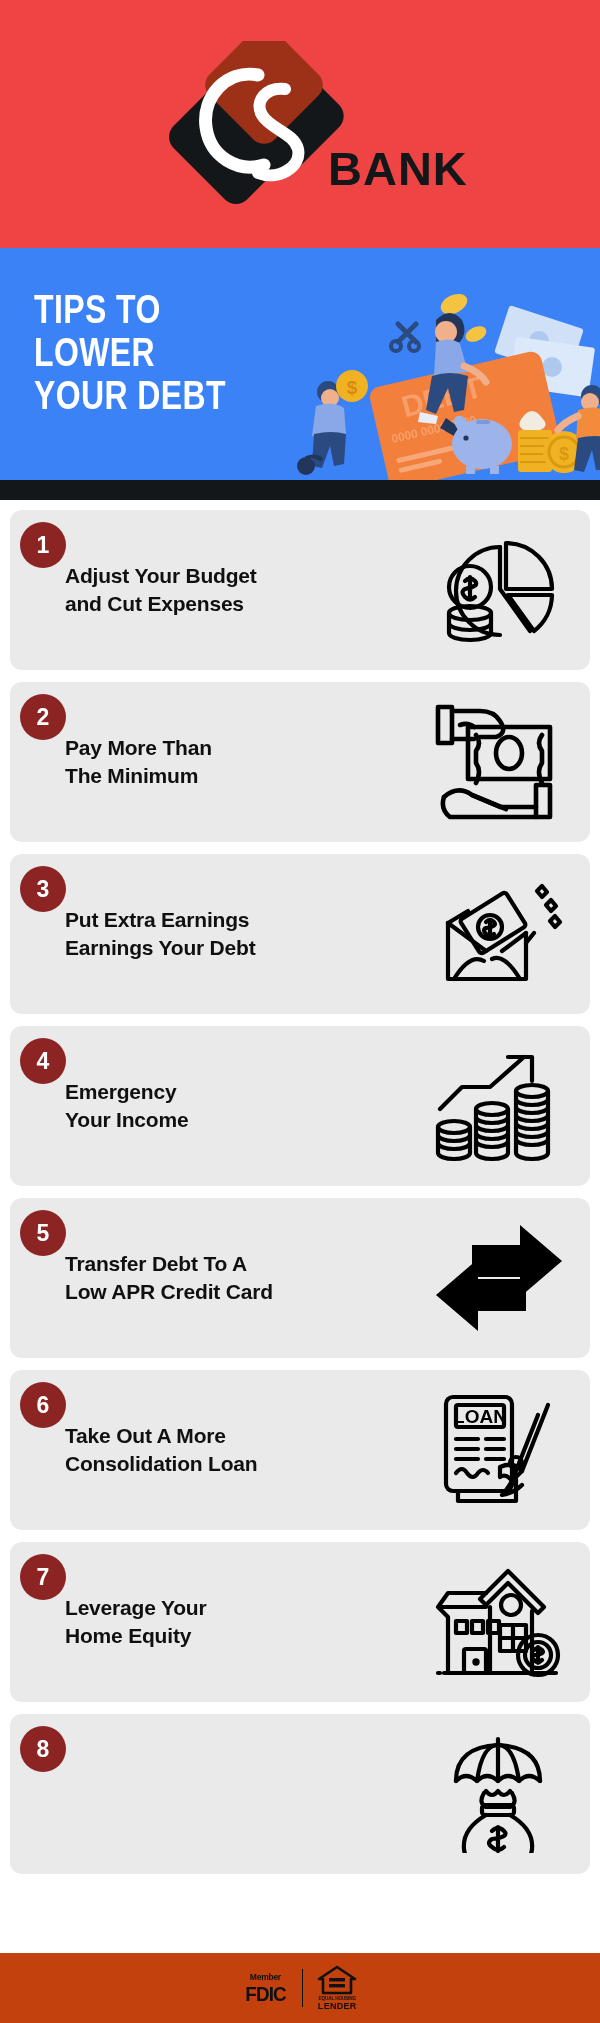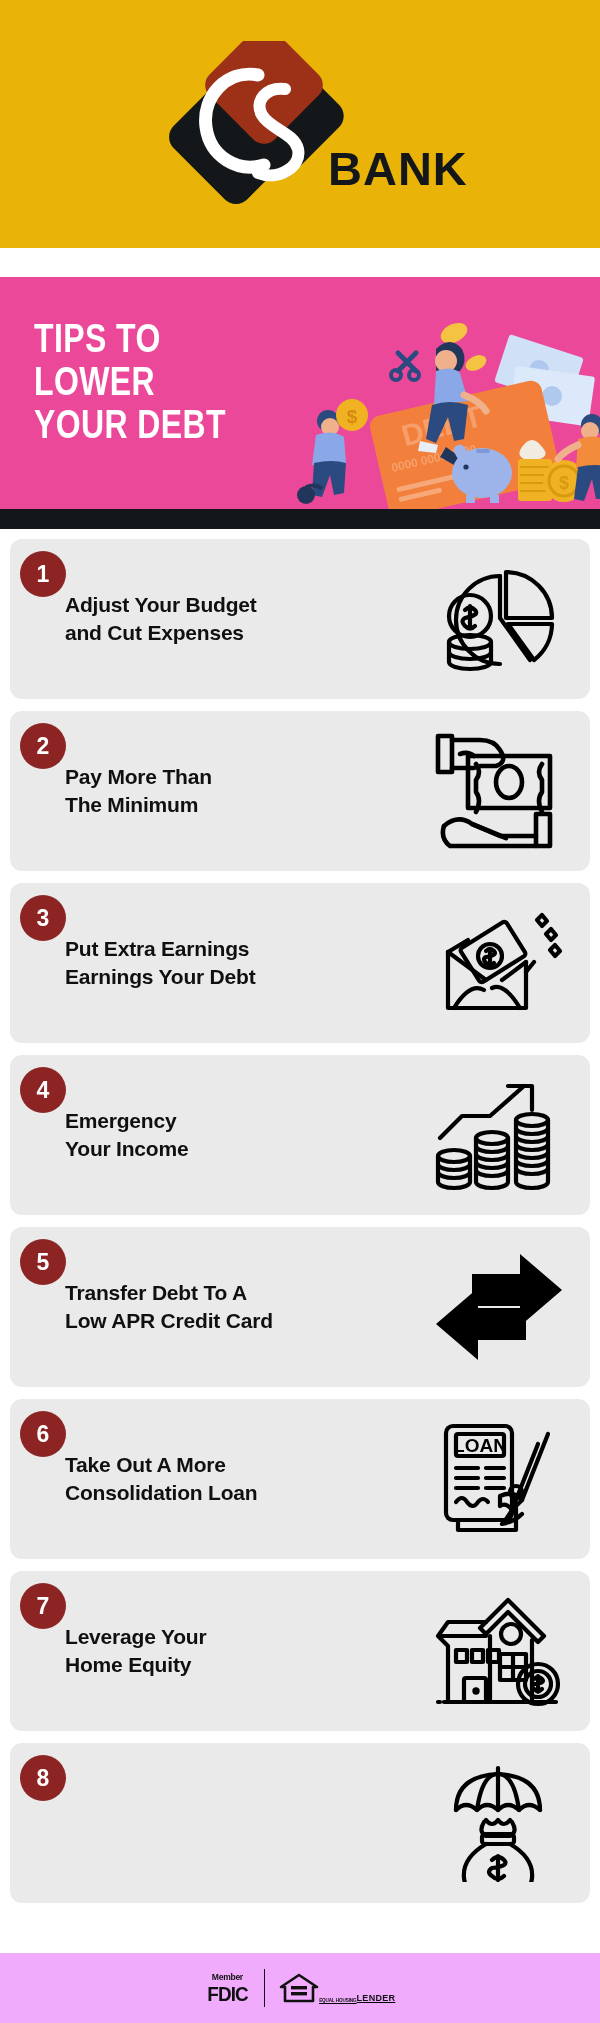--- a/index.html
+++ b/index.html
@@ -7,35 +7,35 @@
   body {
     width:600px; height:2023px;
     font-family:"Liberation Sans", sans-serif;
     position:relative; overflow:hidden;
   }
 
   
   .logo-header {
     height:248px; width:100%;
     display:flex; align-items:center; justify-content:center;
-    background:#eab308; position:relative;padding-left:42px;
+    background:#ef4444; position:relative;padding-left:42px;
   }
   .logo-wrap { position:relative; width:330px; height:175px; }
   .logo-mark { position:absolute; left:10px; top:4px; width:180px; height:170px; }
   .bank-word {
     position:absolute; left:172px; top:108px;
     font-size:47px; font-weight:700; letter-spacing:1px;
     color:#141719; font-family:"Liberation Sans", sans-serif;
     line-height:1;
   }
 
   
   .hero {
     position:relative; width:100%; height:232px;
-    background:#ec4899; overflow:hidden;margin-top:29px;
+    background:#3b82f6; overflow:hidden;
   }
   .hero-title {
     position:absolute; left:34px; top:40px;
     color:#ffffff; font-weight:700; font-size:40px;
     line-height:1.08; letter-spacing:0.5px;
     text-transform:uppercase;
     transform:scaleX(0.80); transform-origin:left top;
     font-family:"Liberation Sans", sans-serif;
   }
   .hero-art { position:absolute; right:-6px; bottom:0; width:320px; height:200px; }
@@ -73,34 +73,34 @@
     position:absolute; right:26px; top:50%;
     transform:translateY(-50%);
     width:130px; height:118px;
     display:flex; align-items:center; justify-content:flex-start;
   }
   .tip-icon svg { width:100%; height:100%; display:block; }
 
   
   .footer {
     position:absolute; bottom:0; left:0;
-    width:100%; height:70px; background:#f0abfc;
+    width:100%; height:70px; background:#c2410c;
     display:flex; align-items:center; justify-content:center; gap:14px;
   }
   .fdic { display:flex; flex-direction:column; align-items:center; line-height:1; }
   .fdic-member {
     font-size:9px; font-weight:700; color:#111; letter-spacing:-0.3px;
     transform:scaleX(0.95);
   }
   .fdic-main {
     font-size:21px; font-weight:700; color:#111; letter-spacing:-1px;
     transform:scaleX(0.9); margin-top:1px;
   }
   .footer-div { width:1.5px; height:38px; background:#111; }
-  .ehl { display:flex; align-items:flex-end;text-decoration:underline; }
+  .ehl { display:flex; flex-direction:column; align-items:center; }
   .ehl svg { display:block; }
   .ehl-cap1 { font-size:4.6px; font-weight:700; color:#111; letter-spacing:-0.1px; margin-top:1px; }
   .ehl-cap2 { font-size:9px; font-weight:700; color:#111; letter-spacing:0.3px; }
 </style>
 </head>
 <body>
 
 <div class="logo-header">
   <div class="logo-wrap">
     <svg class="logo-mark" viewBox="0 0 180 170">

